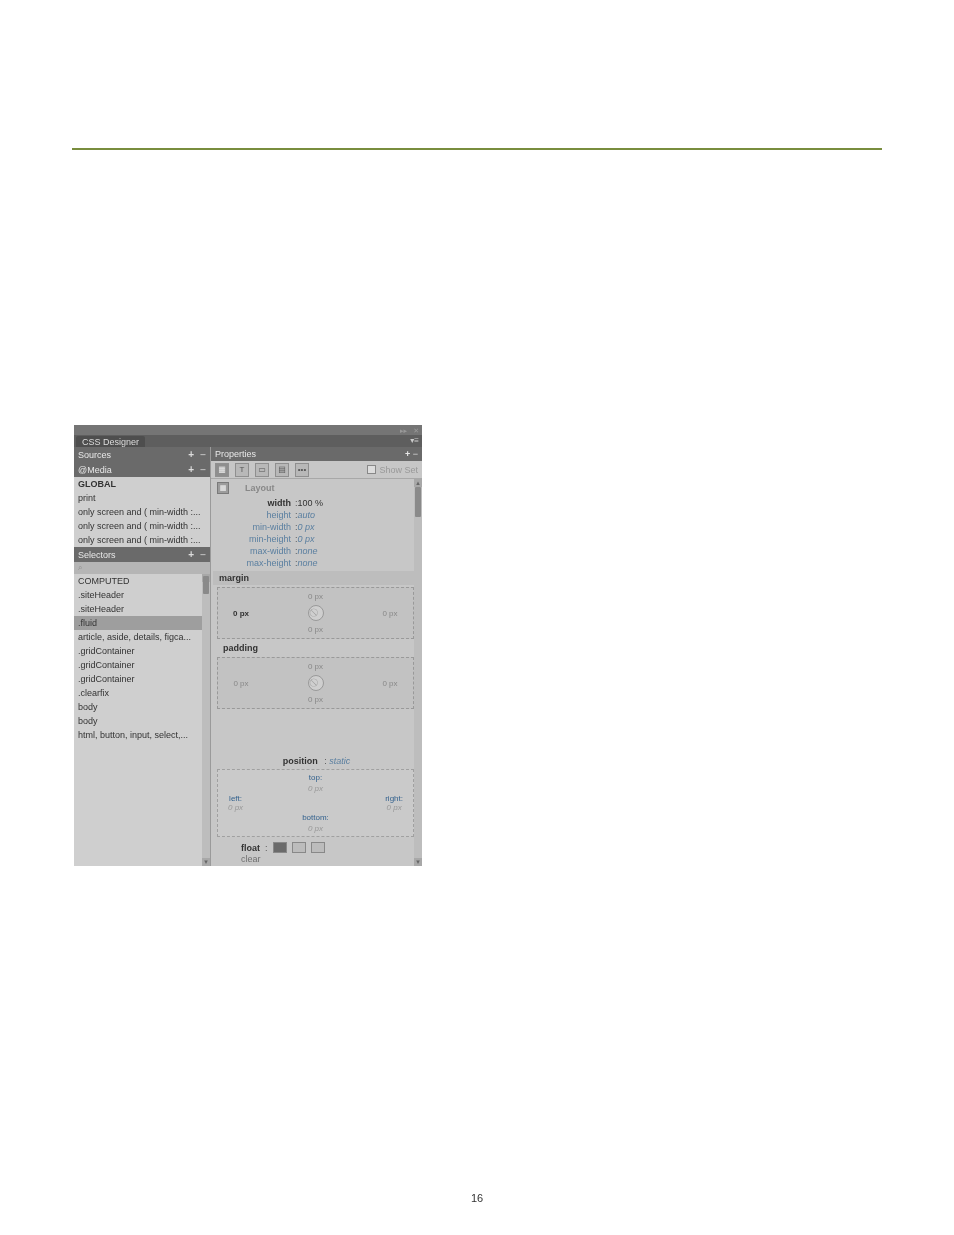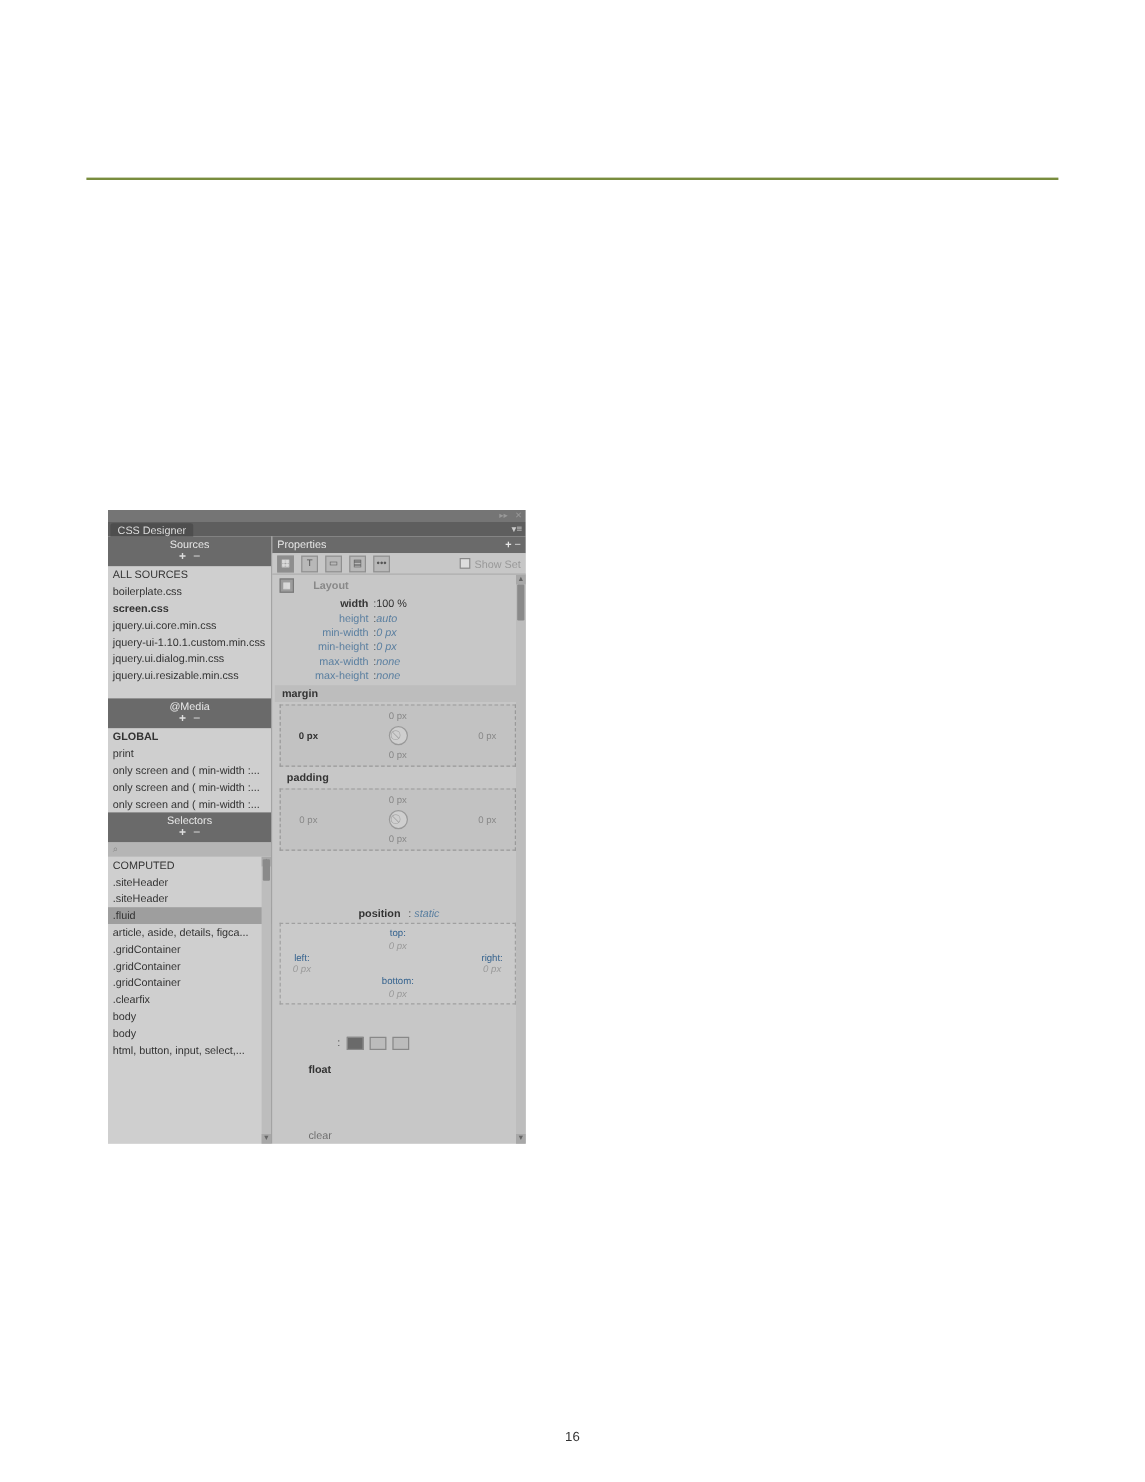--- a/index.html
+++ b/index.html
@@ -1,33 +1,33 @@
 <!DOCTYPE html>
 <html><head>
 <meta charset="utf-8">
 <style>
   * { box-sizing: border-box; margin: 0; padding: 0; }
   html, body { width: 954px; height: 1235px; background: #fff; font-family: Tahoma, Verdana, Arial, sans-serif; overflow: hidden; }
   .page-rule { position: absolute; left: 72px; top: 148px; width: 810px; height: 2px; background: #798d3e; }
   .page-number { position: absolute; left: 0; width: 954px; top: 1192px; text-align: center; font-size: 11px; color: #333; }
 
-  .panel-wrap { position: absolute; left: 90px; top: 425px; width: 348px; }
+  .panel-wrap { position: absolute; left: 74px; top: 425px; width: 348px; }
 
   .titlebar { background: #757575; height: 10px; display: flex; justify-content: flex-end; align-items: center; padding: 0 3px; gap: 6px; }
   .titlebar span { color: #999; font-size: 7px; line-height: 7px; }
 
   .tabrow { background: #5e5e5e; height: 12px; display: flex; align-items: flex-end; padding-left: 2px; position: relative; }
   .tabrow .tab { background: #4e4e4e; color: #ddd; font-size: 9px; padding: 1px 6px 0 6px; border-top-left-radius: 2px; border-top-right-radius: 2px; }
   .tabrow .menu { position: absolute; right: 3px; top: 1px; color: #ccc; font-size: 8px; }
 
   .columns { display: flex; background: #cfcfcf; }
   .left-col { width: 136px; display: flex; flex-direction: column; }
   .right-col { flex: 1; display: flex; flex-direction: column; border-left: 1px solid #9a9a9a; position: relative; }
 
-  .section-hdr { background: #6a6a6a; color: #e8e8e8; font-size: 9px; padding: 2px 4px; display: flex; align-items: center; justify-content: space-between; flex-direction: column; }
+  .section-hdr { background: #6a6a6a; color: #e8e8e8; font-size: 9px; padding: 2px 4px; display: flex; align-items: center; justify-content: space-between; }
   .section-hdr .hdr-icons { display: flex; gap: 6px; font-size: 10px; color: #ddd; }
   .plus { font-weight: bold; }
   .minus { font-weight: bold; color: #bbb; }
 
   .list { background: #cfcfcf; font-size: 9px; color: #333; }
   .list .item { padding: 2px 4px; white-space: nowrap; overflow: hidden; text-overflow: ellipsis; cursor: default; }
   .list .item.bold { font-weight: bold; }
   .list .gap { height: 12px; }
 
   .sel-search { background: #b5b5b5; padding: 1px 4px; font-size: 8px; color: #888; }
@@ -72,21 +72,21 @@
   .bm-left-strong { color: #333; font-weight: bold; font-style: normal; }
 
   .posbox { margin: 2px 8px 2px 6px; border: 1px dashed #a0a0a0; background: #cacaca; padding: 2px; font-size: 8px; color: #777; }
   .posbox .prow { display:flex; justify-content:center; padding:1px 0; }
   .posbox .pmid { display:flex; justify-content:space-between; padding:0 8px; }
   .posbox .pmid > div { text-align:center; }
   .posbox .lbl { color:#34628e; }
   .posbox .val { color:#999; font-style:italic; }
 
   .floatrow { display:flex; align-items:center; padding: 3px 0 0 30px; gap:5px; }
-  .floatrow .lbl { font-weight:bold; color:#333;margin-top:44px; }
+  .floatrow .lbl { font-weight:bold; color:#333; }
   .floatrow .opt { width:14px; height:11px; border:1px solid #888; background:#bcbcbc; display:inline-block; }
   .floatrow .opt.sel { background:#6a6a6a; }
 </style>
 </head>
 <body>
 
 <div class="page-rule"></div>
 
 <div class="panel-wrap">
 
@@ -103,30 +103,20 @@
   <div class="columns">
 
     <div class="left-col">
 
       <div class="section-hdr">
         <span>Sources</span>
         <span class="hdr-icons">
           <span class="plus">+</span>
           <span class="minus">−</span>
         </span>
-      </div>
-      <div class="list" id="sources-list">
-        <div class="item">ALL SOURCES</div>
-          <div class="item">boilerplate.css</div>
-          <div class="item bold">screen.css</div>
-          <div class="item">jquery.ui.core.min.css</div>
-          <div class="item">jquery-ui-1.10.1.custom.min.css</div>
-          <div class="item">jquery.ui.dialog.min.css</div>
-          <div class="item">jquery.ui.resizable.min.css</div>
-          <div class="gap"></div>
       </div>
 
       <div class="section-hdr">
         <span>@Media</span>
         <span class="hdr-icons">
           <span class="plus">+</span>
           <span class="minus">−</span>
         </span>
       </div>
       <div class="list" id="media-list">

